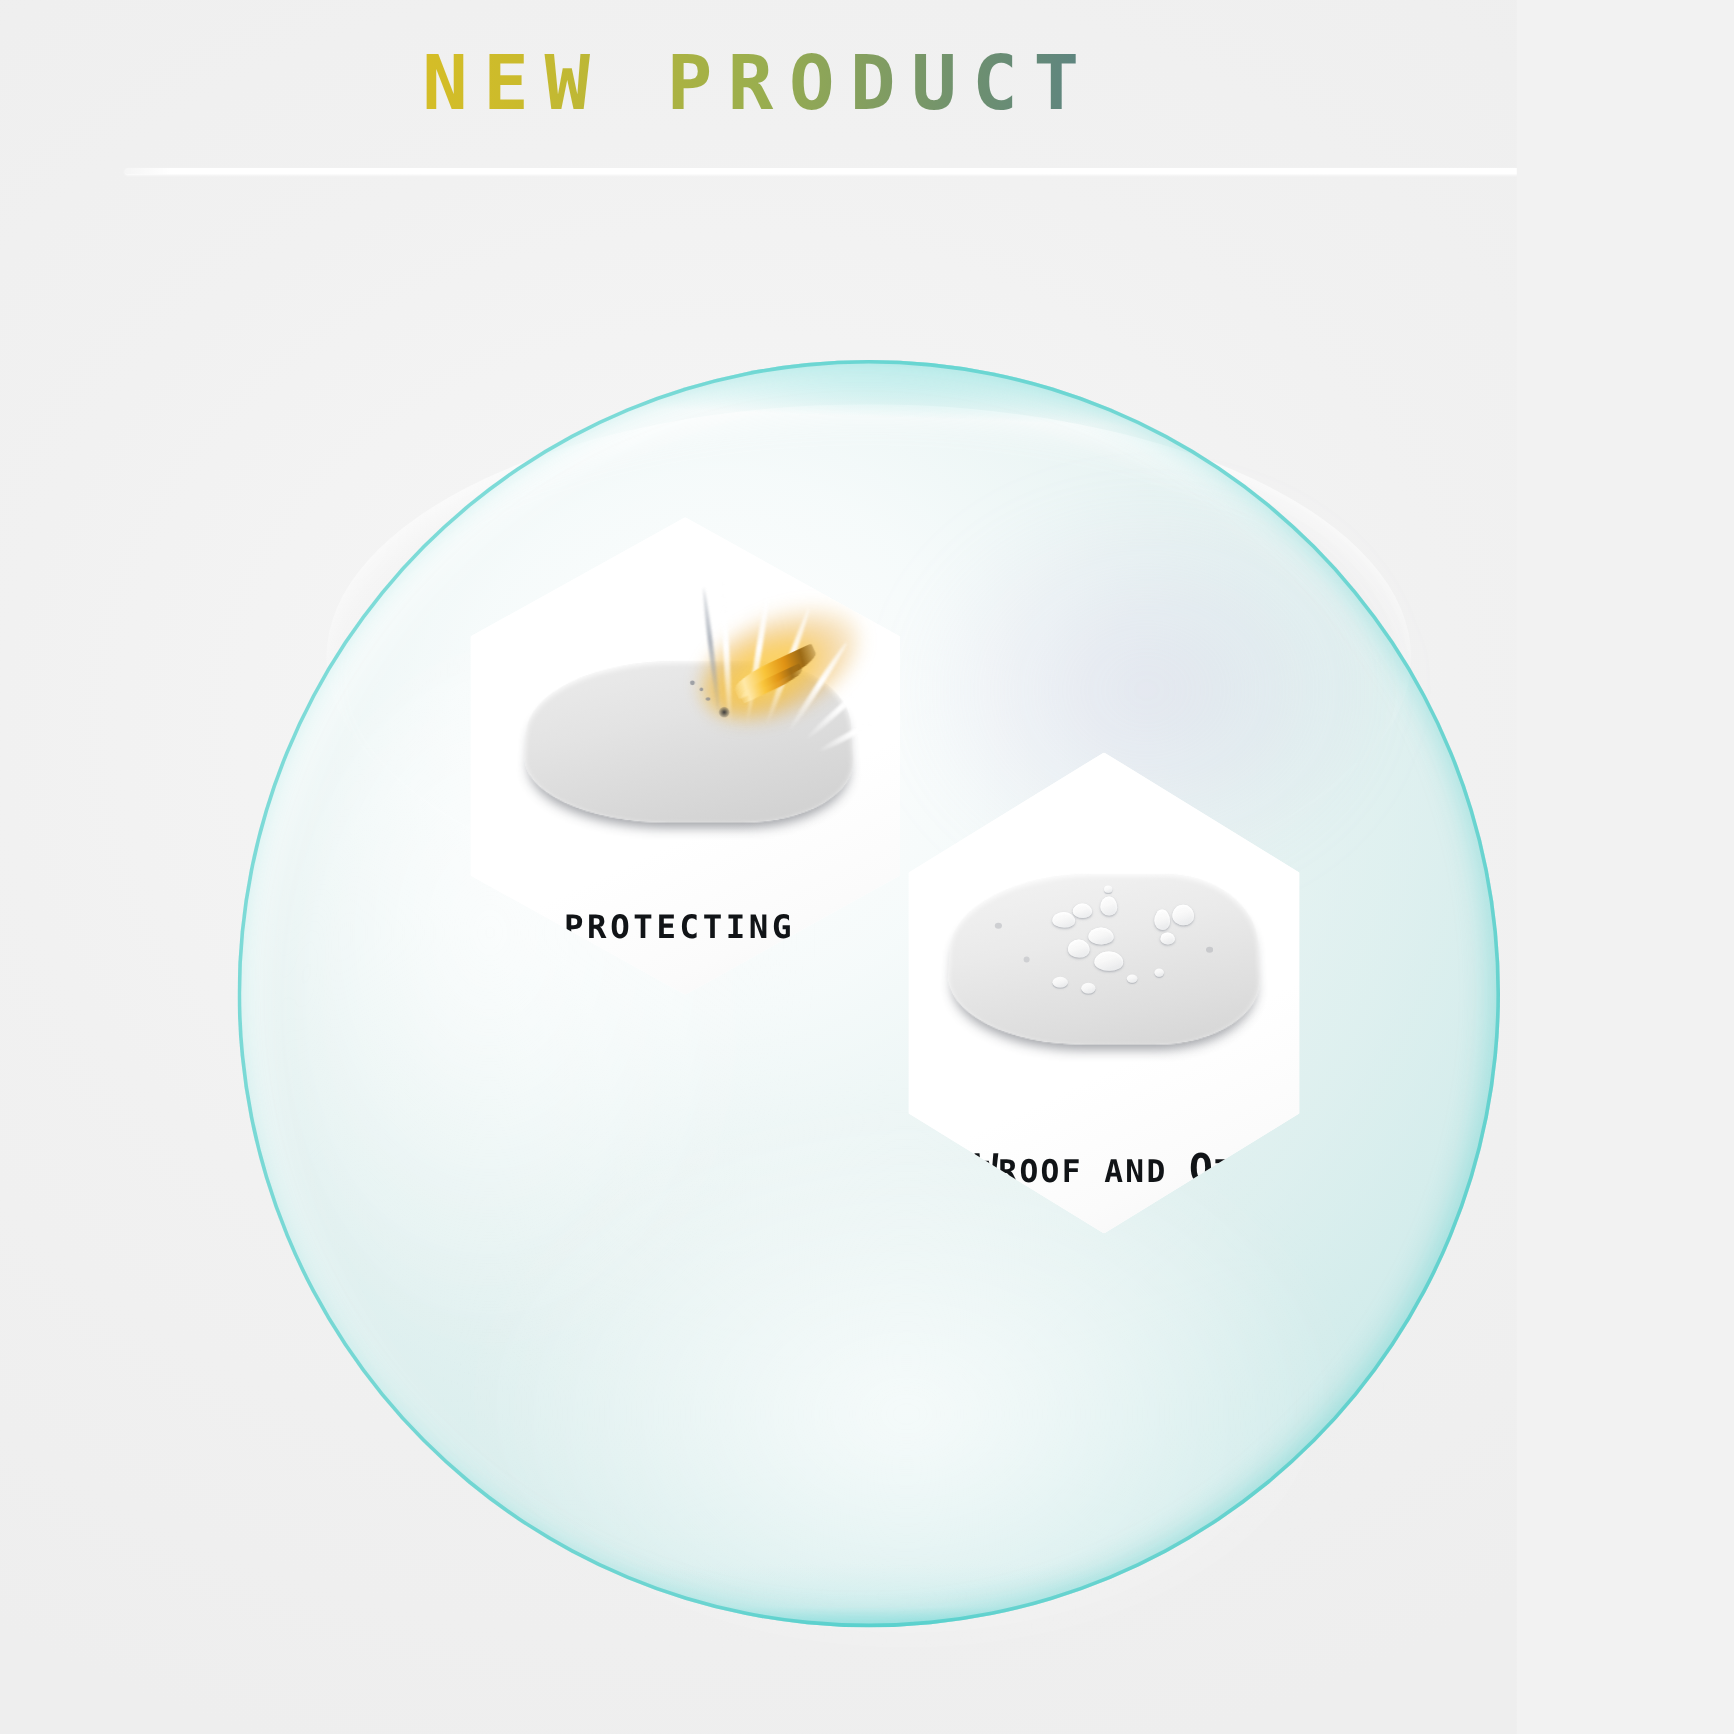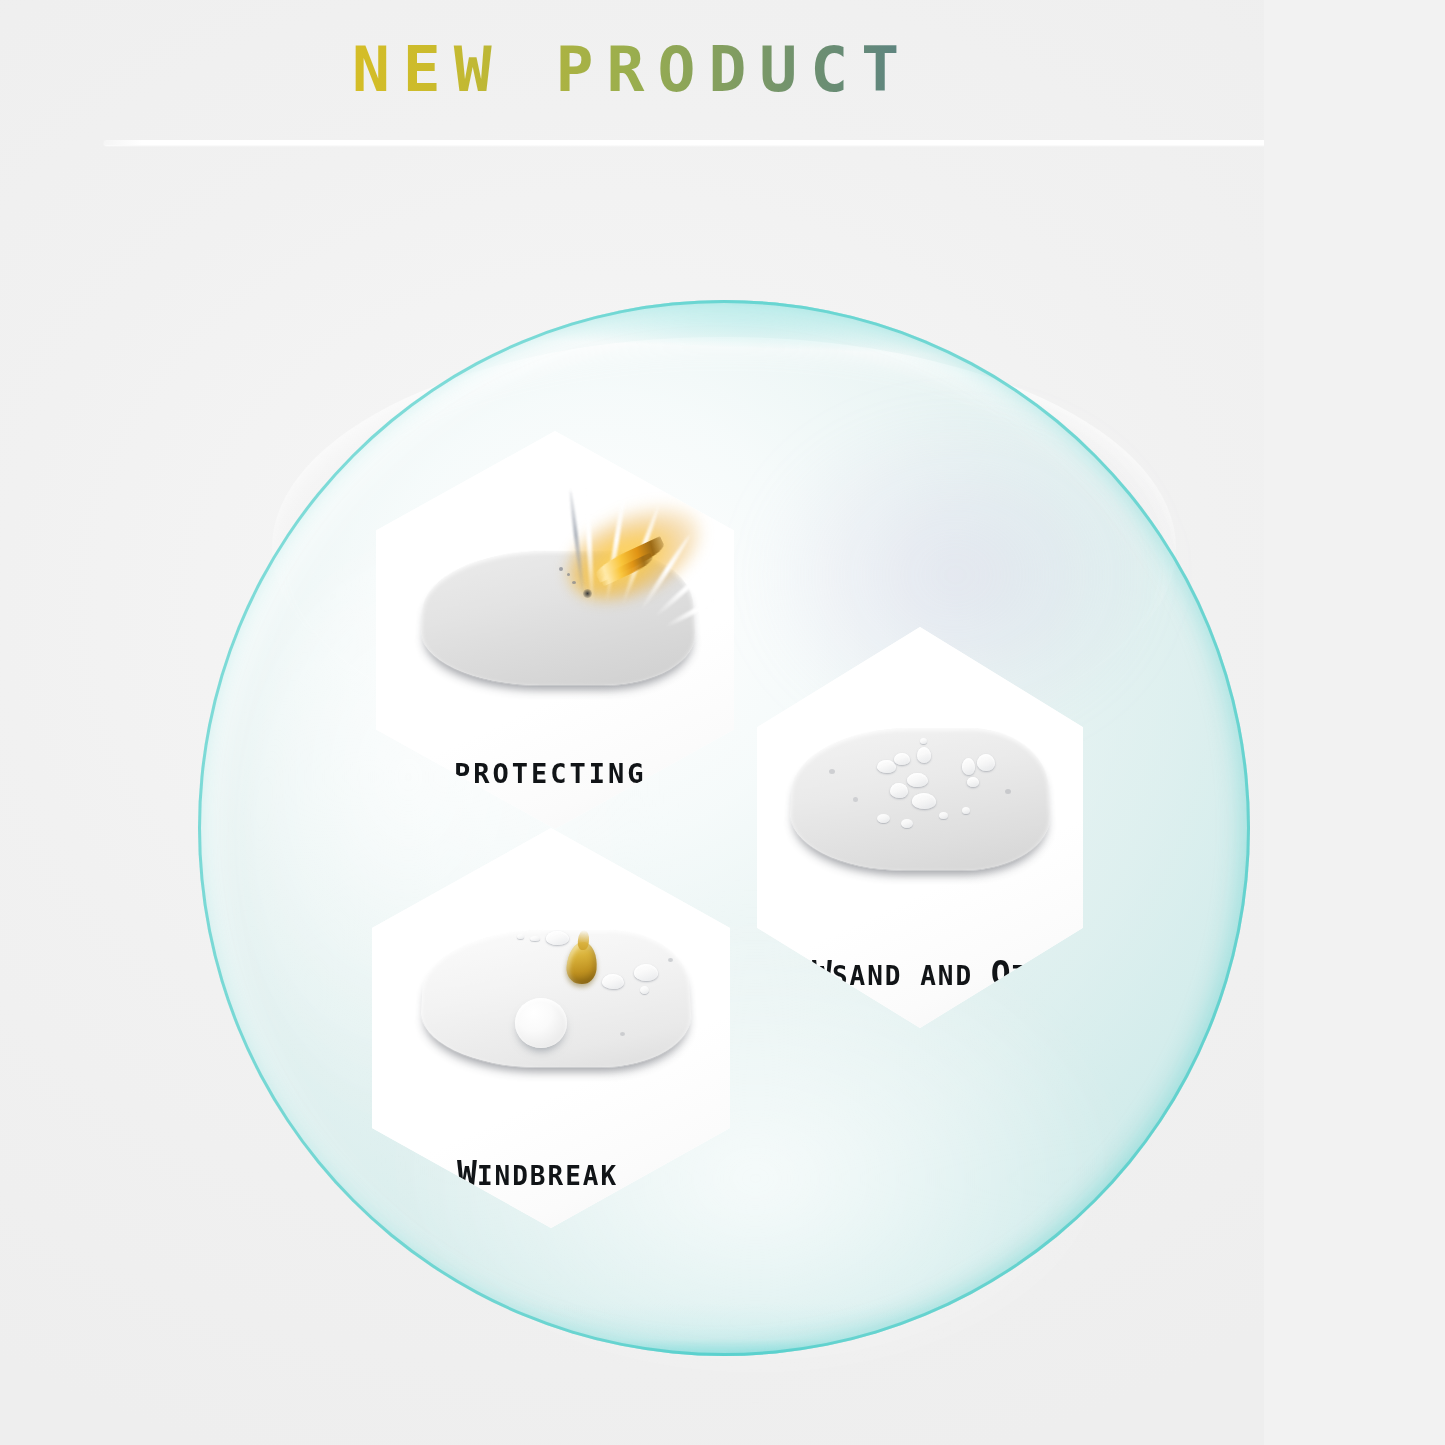--- a/index.html
+++ b/index.html
@@ -371,42 +371,20 @@
     <div class="bubble-tint-violet"></div>
     <div class="bubble-highlight-arc"></div>
     <div class="bubble-rim-right"></div>
     <div class="bubble-rim-top"></div>
     <div class="bubble-rim-bottom"></div>
     <div class="bubble-rim"></div>
   </div>
 
   <div class="hexes">
 
-    <div class="hex flat" style="left:372px; top:828px; width:358px; height:400px;">
-      <div class="hex-inner"></div>
-
-      <div style="position:absolute; left:0; top:0; width:100%; height:100%;">
-        <div class="lens white" style="left:50px; top:97px; width:268px; height:143px;"></div>
-        <div class="big-bead" style="left:143px; top:170px; width:52px; height:50px;"></div>
-        <div class="oil-drop" style="left:195px; top:114px;"></div>
-        <div class="drop flat" style="left:174px; top:103px; width:23px; height:14px;"></div>
-        <div class="drop flat" style="left:230px; top:146px; width:22px; height:15px;"></div>
-        <div class="drop flat" style="left:262px; top:136px; width:24px; height:17px;"></div>
-        <div class="drop tiny" style="left:268px; top:158px; width:9px; height:8px;"></div>
-        <div class="drop tiny" style="left:145px; top:106px; width:7px; height:5px;"></div>
-        <div class="drop tiny" style="left:158px; top:108px; width:10px; height:5px;"></div>
-        <div class="micro-dot" style="left:296px; top:130px; width:5px; height:4px; opacity:.45;"></div>
-        <div class="micro-dot" style="left:248px; top:204px; width:5px; height:4px; opacity:.4;"></div>
-      </div>
-
-      <div class="hex-caption" style="top:285px; padding-left:85px; font-size:31px;">
-        <span style="font-size:33px;">W</span><span style="font-size:26px; letter-spacing:2px;">INDBREAK</span><br>
-        <span style="font-size:26px; letter-spacing:2px;">SAND</span>
-      </div>
-    </div>
 
     <div class="hex flat" style="left:757px; top:627px; width:326px; height:401px;">
       <div class="hex-inner"></div>
 
       <div style="position:absolute; left:0; top:0; width:100%; height:100%;">
         <div class="lens bright" style="left:34px; top:96px; width:258px; height:148px;"></div>
         <div class="drop flat" style="left:120px; top:133px; width:19px; height:13px;"></div>
         <div class="drop flat" style="left:137px; top:126px; width:16px; height:12px;"></div>
         <div class="drop flat" style="left:160px; top:120px; width:14px; height:16px;"></div>
         <div class="drop flat" style="left:150px; top:146px; width:21px; height:14px;"></div>
@@ -419,26 +397,26 @@
         <div class="drop tiny" style="left:120px; top:187px; width:13px; height:9px;"></div>
         <div class="drop tiny" style="left:144px; top:192px; width:12px; height:9px;"></div>
         <div class="drop tiny" style="left:182px; top:185px; width:9px; height:7px;"></div>
         <div class="drop tiny" style="left:205px; top:180px; width:8px; height:7px;"></div>
         <div class="micro-dot" style="left:72px; top:142px; width:6px; height:5px; opacity:.4;"></div>
         <div class="micro-dot" style="left:248px; top:162px; width:6px; height:5px; opacity:.4;"></div>
         <div class="micro-dot" style="left:96px; top:170px; width:5px; height:5px; opacity:.35;"></div>
       </div>
 
       <div class="hex-caption" style="top:286px; padding-left:55px; font-size:31px;">
-        <span style="font-size:33px;">W</span><span style="font-size:26px; letter-spacing:2px;">SAND AND </span><span style="font-size:33px;">O</span><span style="font-size:26px; letter-spacing:2px;">IL</span><br>
+        <span style="font-size:33px;">W</span><span style="font-size:26px; letter-spacing:2px;">ROOF AND </span><span style="font-size:33px;">O</span><span style="font-size:26px; letter-spacing:2px;">IL</span><br>
         <span style="font-size:33px;">P</span><span style="font-size:26px; letter-spacing:2px;">ROOF</span>
       </div>
     </div>
 
-    <div class="hex flat" style="left:376px; top:431px; width:358px; height:398px;">
+    <div class="hex flat" style="left:392px; top:431px; width:358px; height:398px;">
       <div class="hex-inner"></div>
 
       <div style="position:absolute; left:0; top:0; width:100%; height:100%; overflow:hidden;">
         <div class="lens" style="left:46px; top:115px; width:272px; height:140px;"></div>
 
         <div class="spark-glow" style="left:188px; top:80px; width:142px; height:82px;"></div>
 
         <div class="streak-dark" style="left:206px; top:58px; width:4px; height:112px; transform:rotate(-7deg);"></div>
         <div class="streak" style="left:214px; top:52px; width:5px; height:122px; transform:rotate(-3deg);"></div>
         <div class="streak" style="left:228px; top:55px; width:5px; height:118px; transform:rotate(9deg);"></div>

